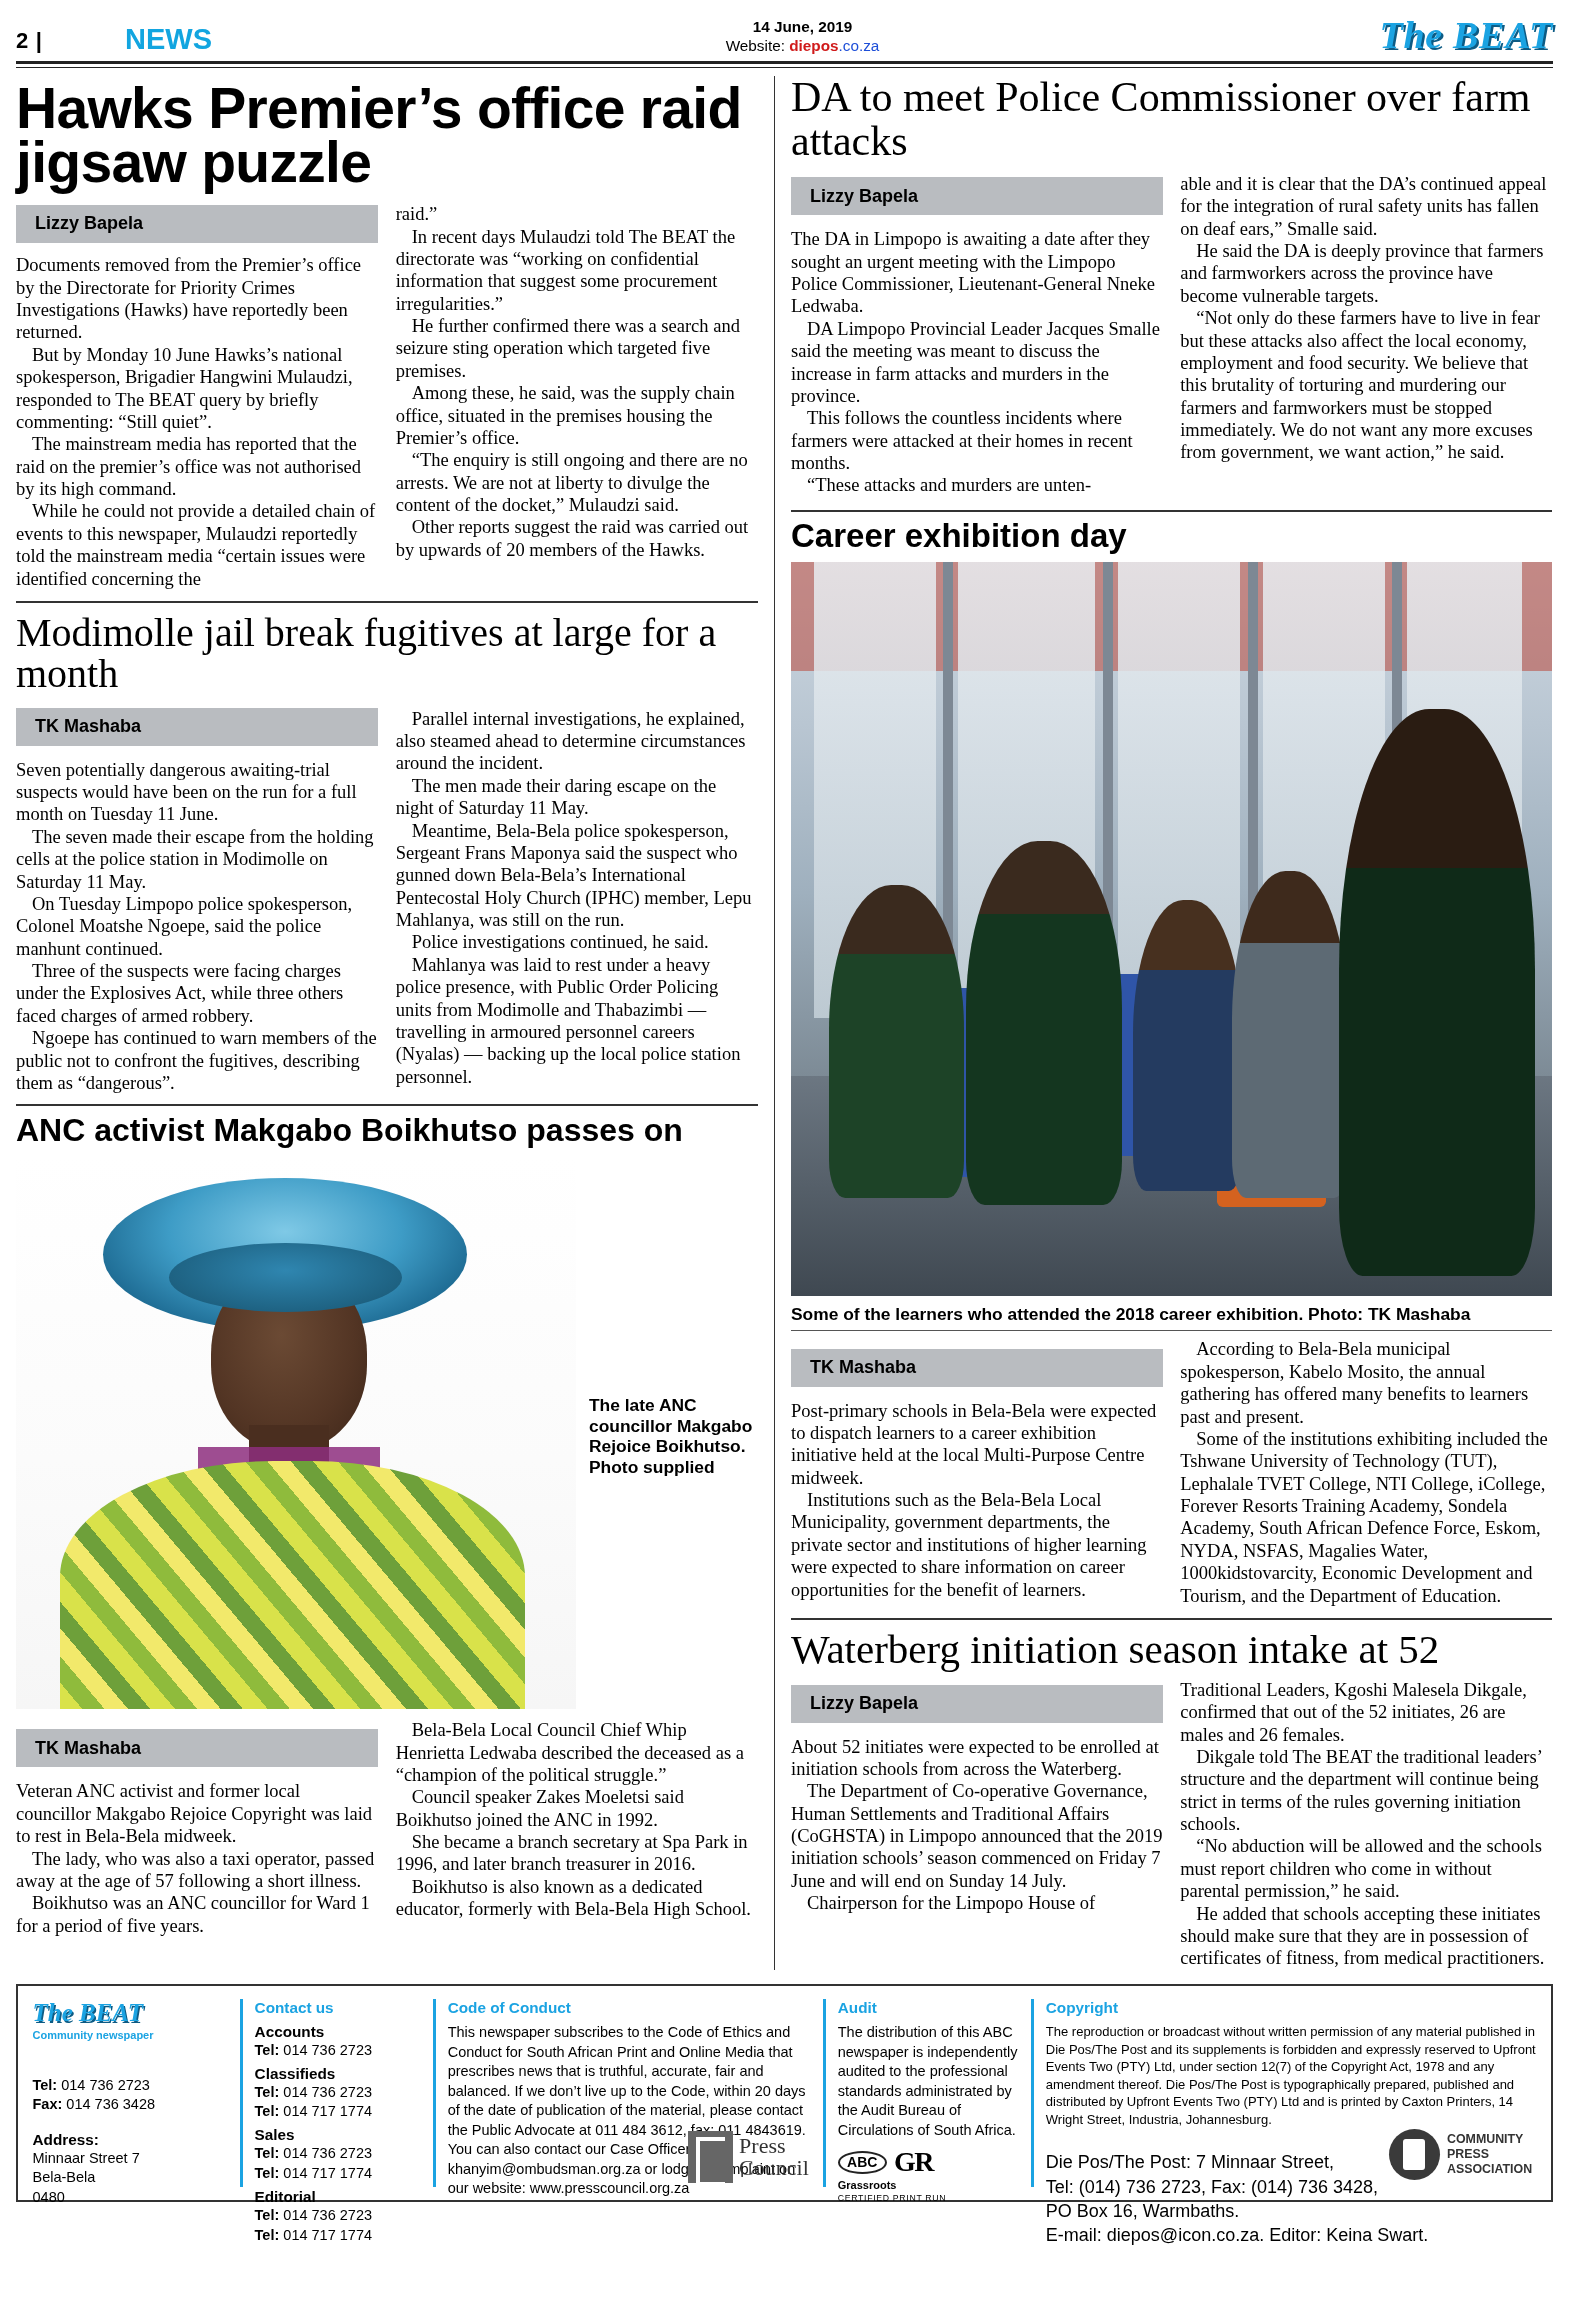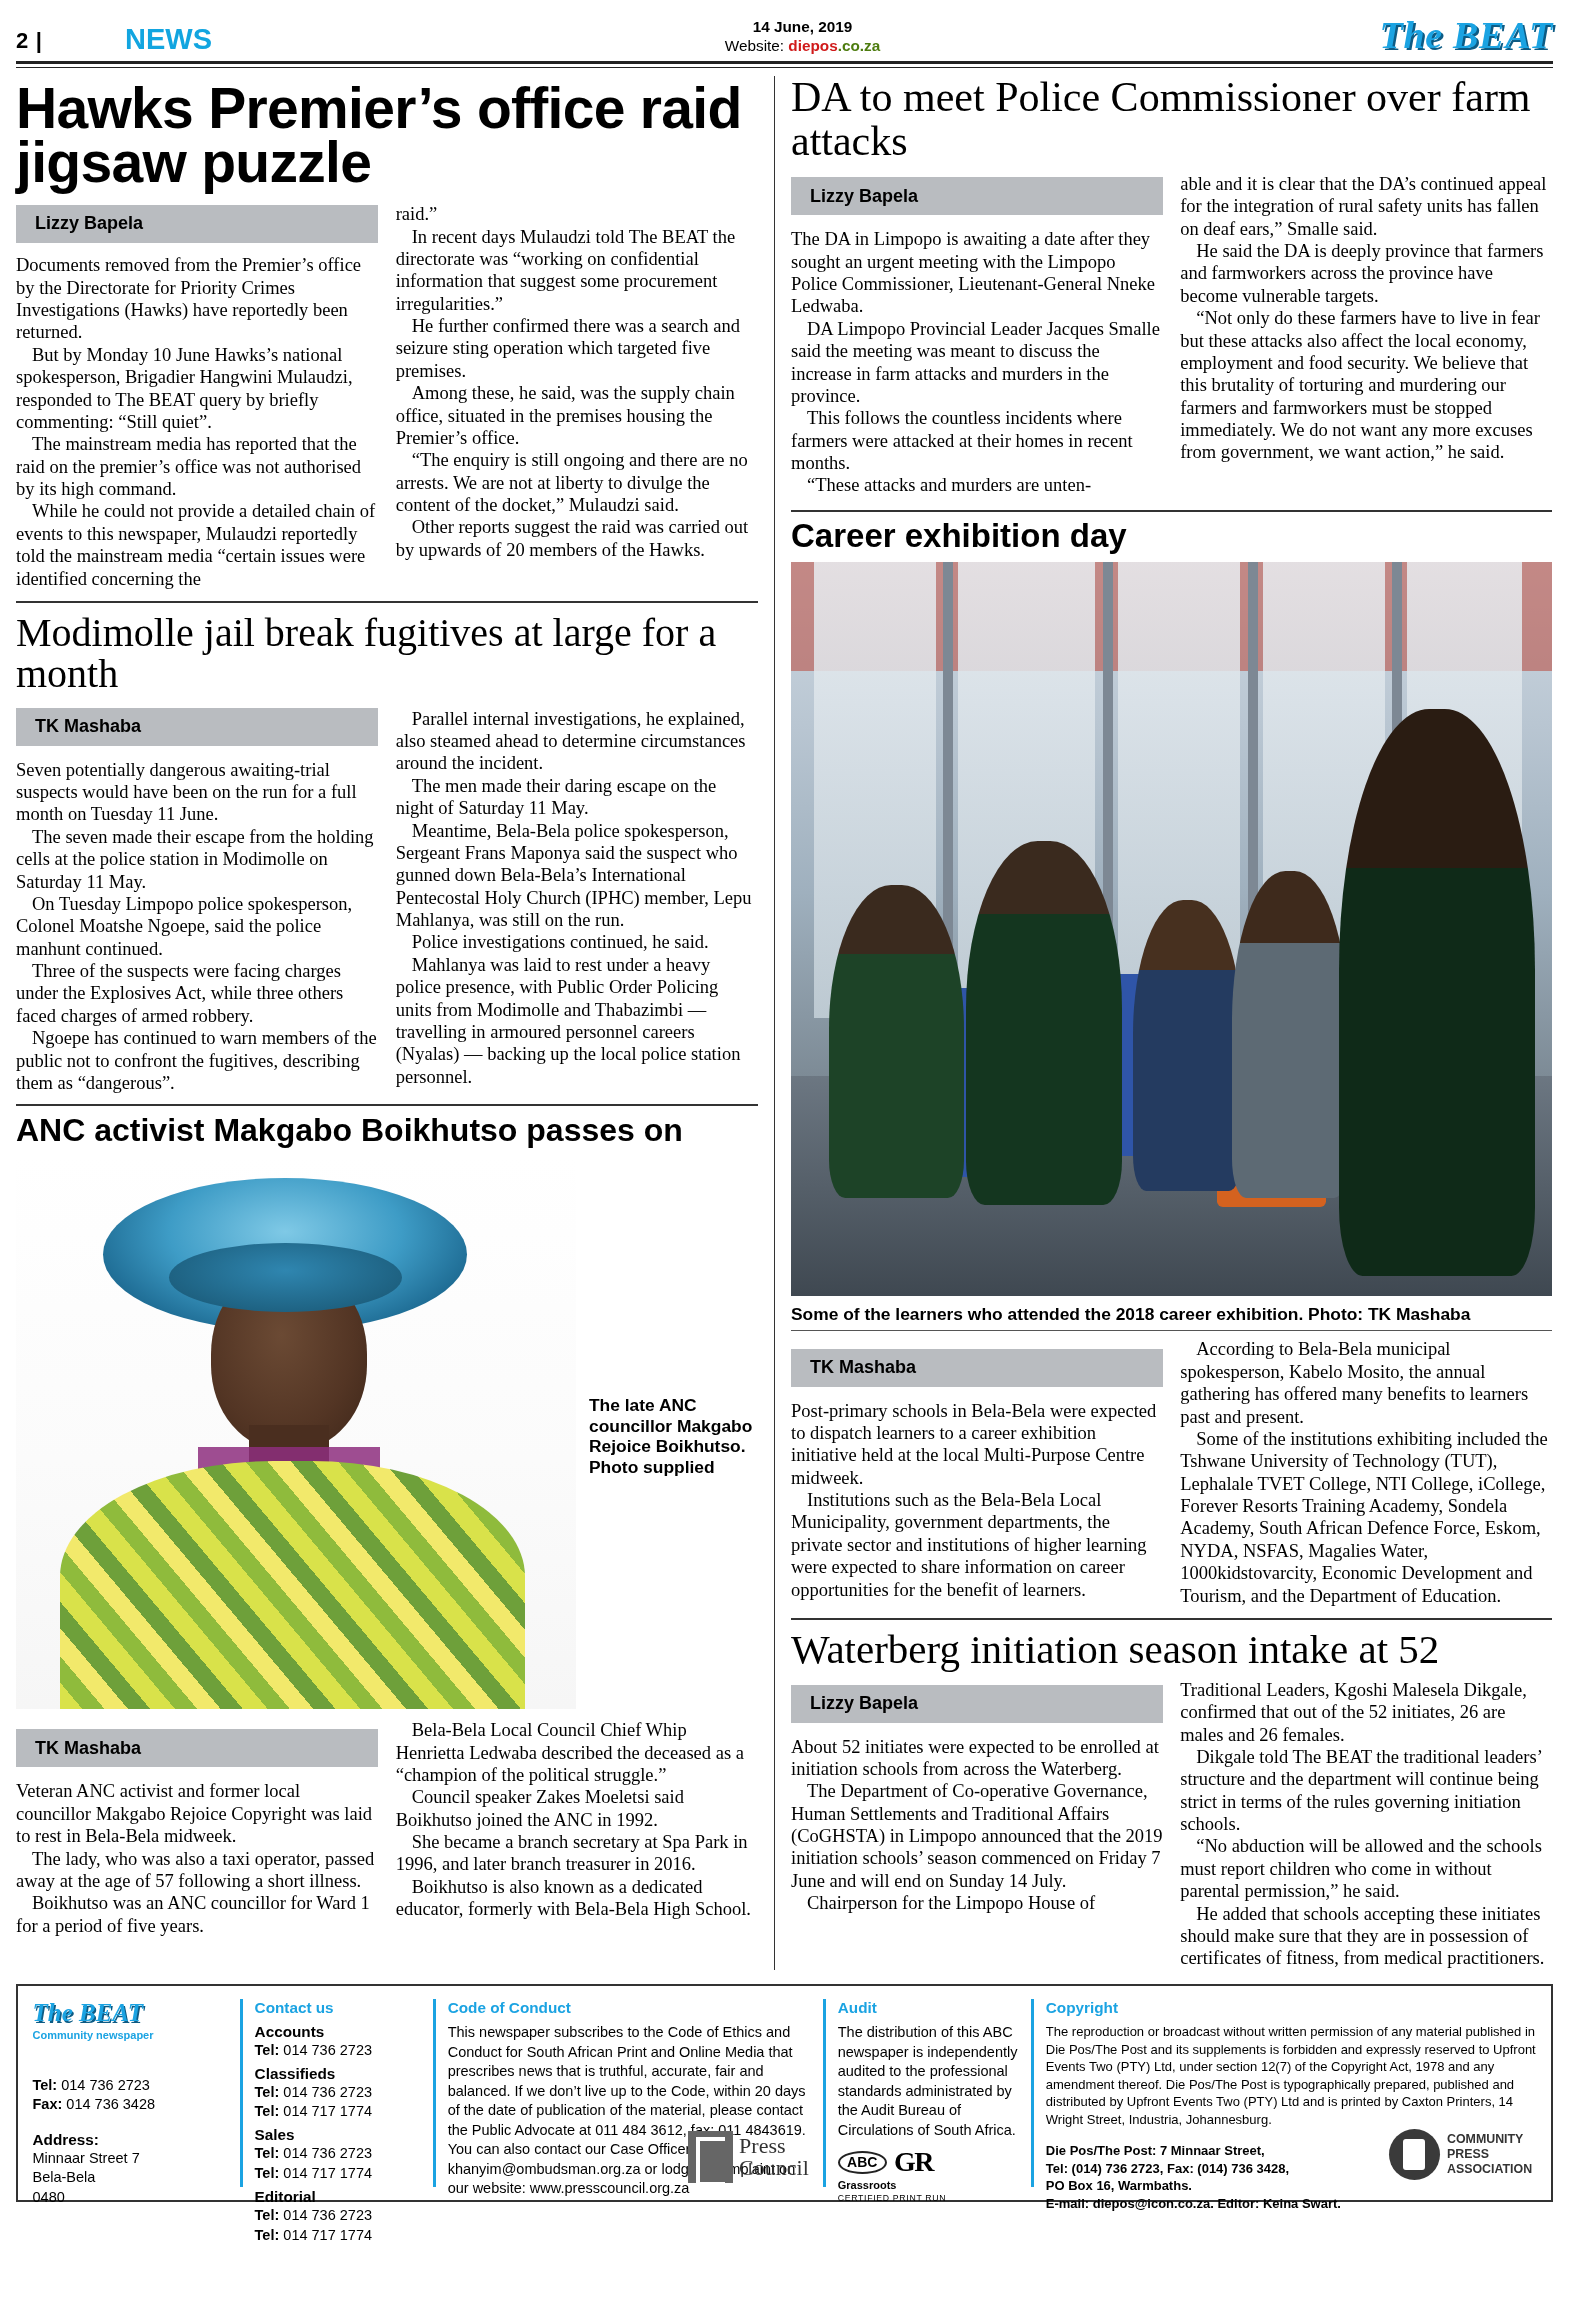--- a/index.html
+++ b/index.html
@@ -6,21 +6,21 @@
   body{width:1569px;height:2319px;font-family:"Liberation Serif",serif;color:#000;position:relative;overflow:hidden;}
   .page{position:relative;width:1569px;height:2319px;box-sizing:border-box;padding:0 16px;}
 
   
   .top-bar{display:flex;align-items:flex-end;height:57px;padding-top:11.6px;box-sizing:border-box;}
   .pageno{font-family:"Liberation Sans",sans-serif;font-size:22px;font-weight:700;width:109px;padding-bottom:2.9px;letter-spacing:0.7px;}
   .section-label{font-family:"Liberation Sans",sans-serif;font-size:29px;font-weight:900;color:#12a5e0;letter-spacing:0px;width:240px;padding-bottom:1.5px;}
   .dateblock{flex:1;text-align:center;font-family:"Liberation Sans",sans-serif;font-size:15.3px;font-weight:700;line-height:1.25;padding-bottom:1.5px;}
   .dateblock .site{font-weight:400;}
   .dateblock .site .d{color:#d01a1a;font-weight:700;}
-  .dateblock .site .z{color:#4d7c0f;font-weight:700;}
+  .dateblock .site .z{color:#1d4ed8;font-weight:400;}
   .brand{width:313px;text-align:right;padding-bottom:0px;}
   .brand-txt{font-family:"Liberation Serif",serif;font-style:italic;font-weight:700;font-size:38px;color:#1ba3e2;
              text-shadow:2.2px 2.2px 0 #0d5b84;letter-spacing:0.7px;}
   .rule-thick{border-top:3.6px solid #222;margin-top:4.4px;}
   .rule-thin{border-top:1.5px solid #222;margin-top:2.2px;}
 
   
   .main{display:flex;gap:0;margin-top:8.7px;}
   .colL{width:758px;padding-right:16px;box-sizing:border-box;}
   .colR{width:778px;padding-left:16px;box-sizing:border-box;border-left:1.5px solid #333;}
@@ -373,21 +373,21 @@
       </div>
       <div class="f-txt" style="font-size:11px;font-weight:700;">Grassroots</div>
       <div class="gr-sub">CERTIFIED PRINT RUN</div>
     </div>
 
     <div class="f-sep"></div>
 
     <div class="f-col" style="flex:1;position:relative;">
       <div class="f-head">Copyright</div>
       <div class="f-txt" style="font-size:13px;">The reproduction or broadcast without written permission of any material published in Die Pos/The Post and its supplements is forbidden and expressly reserved to Upfront Events Two (PTY) Ltd, under section 12(7) of the Copyright Act, 1978 and any amendment thereof. Die Pos/The Post is typographically prepared, published and distributed by Upfront Events Two (PTY) Ltd and is printed by Caxton Printers, 14 Wright Street, Industria, Johannesburg.</div>
-      <div class="f-txt" style="font-size:13px;margin-top:14px;font-weight:bold;">
+      <div class="f-txt" style="font-size:18px;margin-top:22px;">
         <div>Die Pos/The Post: 7 Minnaar Street,</div>
         <div>Tel: (014) 736 2723, Fax: (014) 736 3428,</div>
         <div>PO Box 16, Warmbaths.</div>
         <div>E-mail: diepos@icon.co.za. Editor: Keina Swart.</div>
       </div>
       <div class="cpa" style="position:absolute;right:4.4px;bottom:7.3px;justify-content:flex-end;">
         <div class="cpa-circle"></div>
         <div class="cpa-txt">
           <div>COMMUNITY</div>
           <div>PRESS</div>

